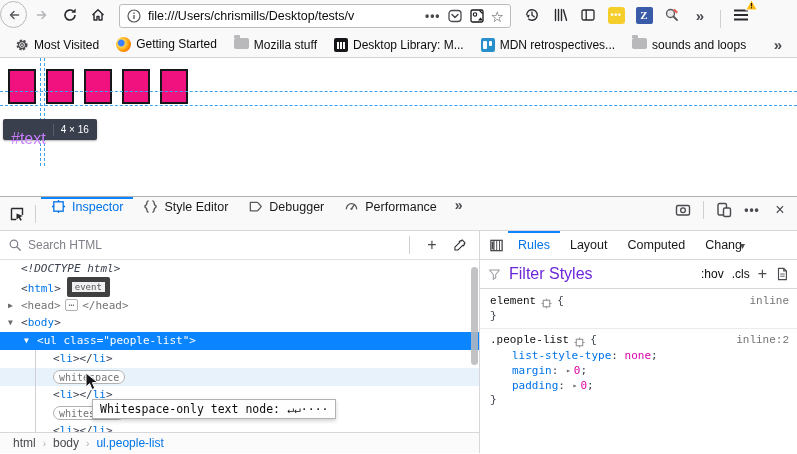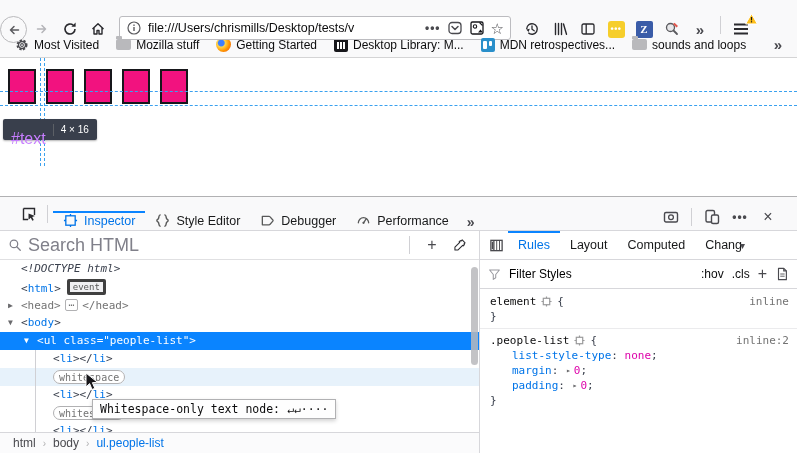--- a/index.html
+++ b/index.html
@@ -9,36 +9,36 @@
   }
   *{margin:0;padding:0;box-sizing:border-box;}
   body{font-family:"Liberation Sans",sans-serif;background:#fff;color:var(--txt);}
   #app{position:relative;width:797px;height:454px;overflow:hidden;background:#fff;border:0;}
   svg{display:block;}
   .icon16{width:16px;height:16px;}
   .tbtn{display:flex;align-items:center;justify-content:center;width:26px;height:26px;border-radius:3px;flex:0 0 auto;}
   .sep{width:1px;height:18px;background:#d0d0d4;margin:0 5px;flex:0 0 auto;}
 
   
-  .nav{height:32px;background:var(--chrome);padding:16px 6px;display:flex;align-items:flex-start;gap:2px;}
+  .nav{height:32px;background:var(--chrome);padding:4px 6px;display:flex;align-items:flex-end;gap:2px;}
   .backcircle{width:27px;height:27px;border-radius:50%;border:1px solid #b9b9bc;background:#f9f9fa;display:flex;align-items:center;justify-content:center;margin-left:-6px;}
   .urlbar{display:flex;align-items:center;height:24px;width:392px;background:#fff;border:1px solid #bcbcc0;border-radius:3px;margin:0 6px;padding:0 6px;gap:6px;position:relative;overflow:hidden;}
   .urltext{font-size:12.5px;color:var(--txt);white-space:nowrap;overflow:hidden;flex:1;position:relative;}
   .urlfade{position:absolute;right:86px;top:1px;width:36px;height:22px;background:linear-gradient(to right,rgba(255,255,255,0),#fff 85%);}
   .dots{color:#4a4a4f;font-size:12px;letter-spacing:1px;font-weight:bold;}
   .star{font-size:15px;color:#4a4a4f;line-height:1;}
   .extyellow{width:17px;height:17px;border-radius:3px;background:#f6ce2b;color:#fff;font-size:9px;font-weight:bold;display:flex;align-items:center;justify-content:center;letter-spacing:.5px;}
   .extz{width:17px;height:17px;border-radius:2px;background:#3a5ca8;color:#fff;font-size:11px;font-weight:bold;display:flex;align-items:center;justify-content:center;font-family:"Liberation Serif",serif;}
   .chev{font-size:15px;color:#4a4a4f;font-weight:bold;}
   .burger{position:relative;}
   .warnbadge{position:absolute;top:-3px;right:-4px;}
 
   
   .bookmarks{height:26px;background:var(--chrome);border-bottom:1px solid #d4d4d5;display:flex;align-items:center;padding:0 10px;gap:7px;font-size:12px;}
-  .bmitem{display:flex;align-items:center;gap:5px;padding:2px 5px;border-radius:2px;white-space:nowrap;}
+  .bmitem{display:flex;align-items:flex-start;gap:5px;padding:2px 5px;border-radius:2px;white-space:nowrap;}
   .fold{width:15px;height:11px;background:#b9b9bc;border-radius:2px;position:relative;}
   .fold:before{content:"";position:absolute;top:-3px;left:0;width:6px;height:3px;background:#b9b9bc;border-radius:1px 1px 0 0;}
   .ffball{width:15px;height:15px;border-radius:50%;background:radial-gradient(circle at 35% 40%,#3d7fff 0 22%,#ffd54a 30%,#ff9500 60%,#e8551d 95%);}
   .blib{width:14px;height:14px;background:#17171b;border-radius:2px;display:flex;align-items:flex-end;justify-content:center;gap:1.5px;padding:2.5px 2px;}
   .blib i{display:block;width:1.5px;height:7px;background:#fff;}
   .trello{width:14px;height:14px;background:#298fca;border-radius:2px;position:relative;}
   .trello i{position:absolute;top:3px;width:3.5px;background:#fff;border-radius:1px;}
   .trello i:first-child{left:2.5px;height:8px;}
   .trello i:last-child{right:2.5px;height:5.5px;}
   .bmoverflow{margin-left:auto;}
@@ -48,72 +48,72 @@
   .pink-box{position:absolute;top:11px;width:28px;height:35px;background:var(--pink);border:2px solid #17171b;}
   .hguide{position:absolute;left:0;right:0;height:0;border-top:1px dashed var(--guide);}
   .vguide{position:absolute;top:0;height:108px;width:0;border-left:1px dashed var(--guide);}
   .nodetip{position:absolute;left:3px;top:61px;height:21px;display:flex;align-items:center;gap:7px;background:var(--tipbg);border-radius:2px;padding:0 8px;box-shadow:0 1px 2px rgba(0,0,0,.3);z-index:5;}
   .nodetip .nname{color:var(--purple);font-size:16px;margin-top:18px;}
   .nodetip .ndiv{width:1px;height:12px;background:#5c6066;}
   .nodetip .ndims{color:#fff;font-size:10px;}
 
   
   .devtools{border-top:1px solid #b1b1b3;height:257px;display:flex;flex-direction:column;}
-  .dtbar{height:34px;background:var(--chrome);border-bottom:1px solid var(--border);display:flex;align-items:flex-end;padding:0 16px;flex:0 0 auto;}
+  .dtbar{height:34px;background:var(--chrome);border-bottom:1px solid var(--border);display:flex;align-items:flex-start;padding:0 4px;flex:0 0 auto;}
   .dtbar .tbtn{align-self:center;}
   .dtab{display:flex;align-items:center;gap:6px;padding:0 10px;font-size:12.5px;color:#18191a;border-top:2px solid transparent;border-bottom:2px solid transparent;}
   .dtab.active{color:var(--blue);border-top-color:var(--accent);}
   .dtab.active svg *{stroke:var(--blue);}
   .dtmore{display:flex;align-items:center;padding:0 8px;color:#4a4a4f;font-size:14px;font-weight:bold;}
   .dtright{margin-left:auto;display:flex;align-items:center;gap:2px;}
   .xbtn{font-size:16px;color:#4a4a4f;}
 
   .dtmain{flex:1;display:flex;min-height:0;}
   .dtleft{width:480px;flex:0 0 auto;display:flex;flex-direction:column;border-right:1px solid var(--border);}
   .searchrow{height:29px;border-bottom:1px solid #e0e0e2;display:flex;align-items:center;padding:0 8px;gap:6px;flex:0 0 auto;background:#fff;}
-  .searchph{color:#80808a;font-size:18px;flex:1;}
+  .searchph{color:#80808a;font-size:12px;flex:1;}
   .plus{font-size:16px;color:#4a4a4f;font-weight:400;}
 
   .markup{position:relative;flex:1;overflow:hidden;font-family:"DejaVu Sans Mono",monospace;font-size:11px;background:#fff;}
   .mrow{height:18px;line-height:18px;white-space:nowrap;}
   .mrow.selected{background:var(--accent);}
   .mrow.selected span{color:#fff !important;}
   .mrow.hover{background:#e7f2fb;}
   .twisty{display:inline-block;width:13px;font-size:8px;color:#6a6a6d;vertical-align:1px;}
   .seg-doctype{color:#393f4c;font-style:italic;}
   .seg-brk{color:#393f4c;}
   .seg-tag{color:var(--blue);}
   .seg-attr{color:var(--magenta);}
   .seg-str{color:#003eaa;}
   .seg-dim{color:#737373;}
-  .seg-badge{font-size:9px;color:#585959;background:#f0f0f2;border:3px solid #404040;border-radius:2px;padding:0 3px;margin-left:6px;vertical-align:1.5px;}
+  .seg-badge{font-size:9px;color:#585959;background:#f0f0f2;border:5px solid #404040;border-radius:2px;padding:0 3px;margin-left:6px;vertical-align:1.5px;}
   .seg-elbadge{font-size:9px;color:#737373;background:#fff;border:1px solid #b1b1b3;border-radius:2px;padding:0 3px;margin:0 4px;vertical-align:1px;}
   .seg-wsbadge{font-size:10px;color:#737373;background:#fff;border:1px solid #b1b1b3;border-radius:8px;padding:0.5px 5px;}
   .treeguide{position:absolute;left:35px;top:90px;height:82px;width:0;border-left:1px solid #d0d0d4;}
   .wstooltip{position:absolute;left:92px;top:139px;height:20px;line-height:18px;background:#fefefe;border:1px solid #b1b1b3;box-shadow:0 2px 4px rgba(0,0,0,.18);padding:0 7px;font-size:11.5px;color:#0c0c0d;white-space:nowrap;z-index:6;}
   .cursor{position:absolute;left:85px;top:112px;z-index:7;}
   .mscroll{position:absolute;right:1px;top:7px;width:7px;height:98px;border-radius:4px;background:#b9b9bc;opacity:.85;z-index:8;}
 
   .crumbs{height:21px;border-top:1px solid var(--border);background:#fbfbfc;display:flex;align-items:center;padding:0 8px;font-size:12px;gap:2px;flex:0 0 auto;}
   .crumb{padding:0 5px;color:#4a4a4f;}
   .crumb.active{color:var(--blue);}
   .crumbsep{color:#b1b1b3;font-size:10px;}
 
   .dtright-panel{flex:1;display:flex;flex-direction:column;min-width:0;}
   .sidetabs{height:29px;border-bottom:1px solid var(--border);display:flex;align-items:stretch;padding:0 4px;flex:0 0 auto;background:#fff;}
   .stab{display:flex;align-items:center;padding:0 10px;font-size:12.5px;color:#18191a;border-top:2px solid transparent;border-bottom:2px solid transparent;white-space:nowrap;}
   .stab.active{color:var(--blue);border-top-color:var(--accent);}
   .sidetabs .tbtn{align-self:center;width:24px;}
   .stabcaret{display:flex;align-items:center;color:#4a4a4f;font-size:10px;padding-right:2px;margin-left:-6px;}
   .filterrow{height:29px;border-bottom:1px solid var(--border);display:flex;align-items:center;padding:0 8px;gap:8px;flex:0 0 auto;background:#fff;}
-  .filterph{color:#000000;font-size:12px;flex:1;}
+  .filterph{color:#6d28d9;font-size:16px;flex:1;}
   .pseudobtn{font-size:12px;color:#0c0c0d;}
 
   .rules{flex:1;font-family:"DejaVu Sans Mono",monospace;font-size:11px;padding:5px 8px 0 10px;background:#fff;overflow:hidden;}
-  .rline{height:15px;line-height:15px;display:flex;align-items:center;white-space:nowrap;}
+  .rline{height:15px;line-height:15px;display:flex;align-items:flex-end;white-space:nowrap;font-family:Liberation Mono, monospace;}
   .pline{height:15px;line-height:15px;padding-left:22px;white-space:nowrap;}
   .sel{color:#0c0c0d;}
   .brace,.punct{color:#393f4c;}
   .loc{margin-left:auto;color:var(--dim);}
   .pname{color:var(--blue);}
   .pval{color:var(--magenta);}
   .expander{color:#6a6a6d;font-size:8px;margin:0 3px 0 1px;vertical-align:1px;}
   .ruletarget{margin:0 5px;flex:0 0 auto;}
   .rulesep{border-top:1px solid #ebebed;margin:4px -8px 4px -10px;}
 </style>
@@ -217,26 +217,26 @@
   <div class="bookmarks">
     <div class="bmitem">
       <svg width="14" height="14" viewBox="0 0 16 16">
           <circle cx="8" cy="8" r="5" fill="none" stroke="#4a4a4f" stroke-width="2.6" stroke-dasharray="2.4 1.7"></circle>
           <circle cx="8" cy="8" r="4" fill="none" stroke="#4a4a4f" stroke-width="1.6"></circle>
           <circle cx="8" cy="8" r="1.6" fill="#f9f9fa" stroke="#4a4a4f" stroke-width="1.2"></circle>
         </svg>
       <span>Most Visited</span>
     </div>
     <div class="bmitem">
+      <span class="ffball"></span>
+      <span>Getting Started</span>
+    </div>
+    <div class="bmitem">
       <span class="fold"></span>
       <span>Mozilla stuff</span>
-    </div>
-    <div class="bmitem">
-      <span class="ffball"></span>
-      <span>Getting Started</span>
     </div>
     <div class="bmitem">
       <span class="blib">
           <i></i>
           <i></i>
           <i></i>
         </span>
       <span>Desktop Library: M...</span>
     </div>
     <div class="bmitem">

